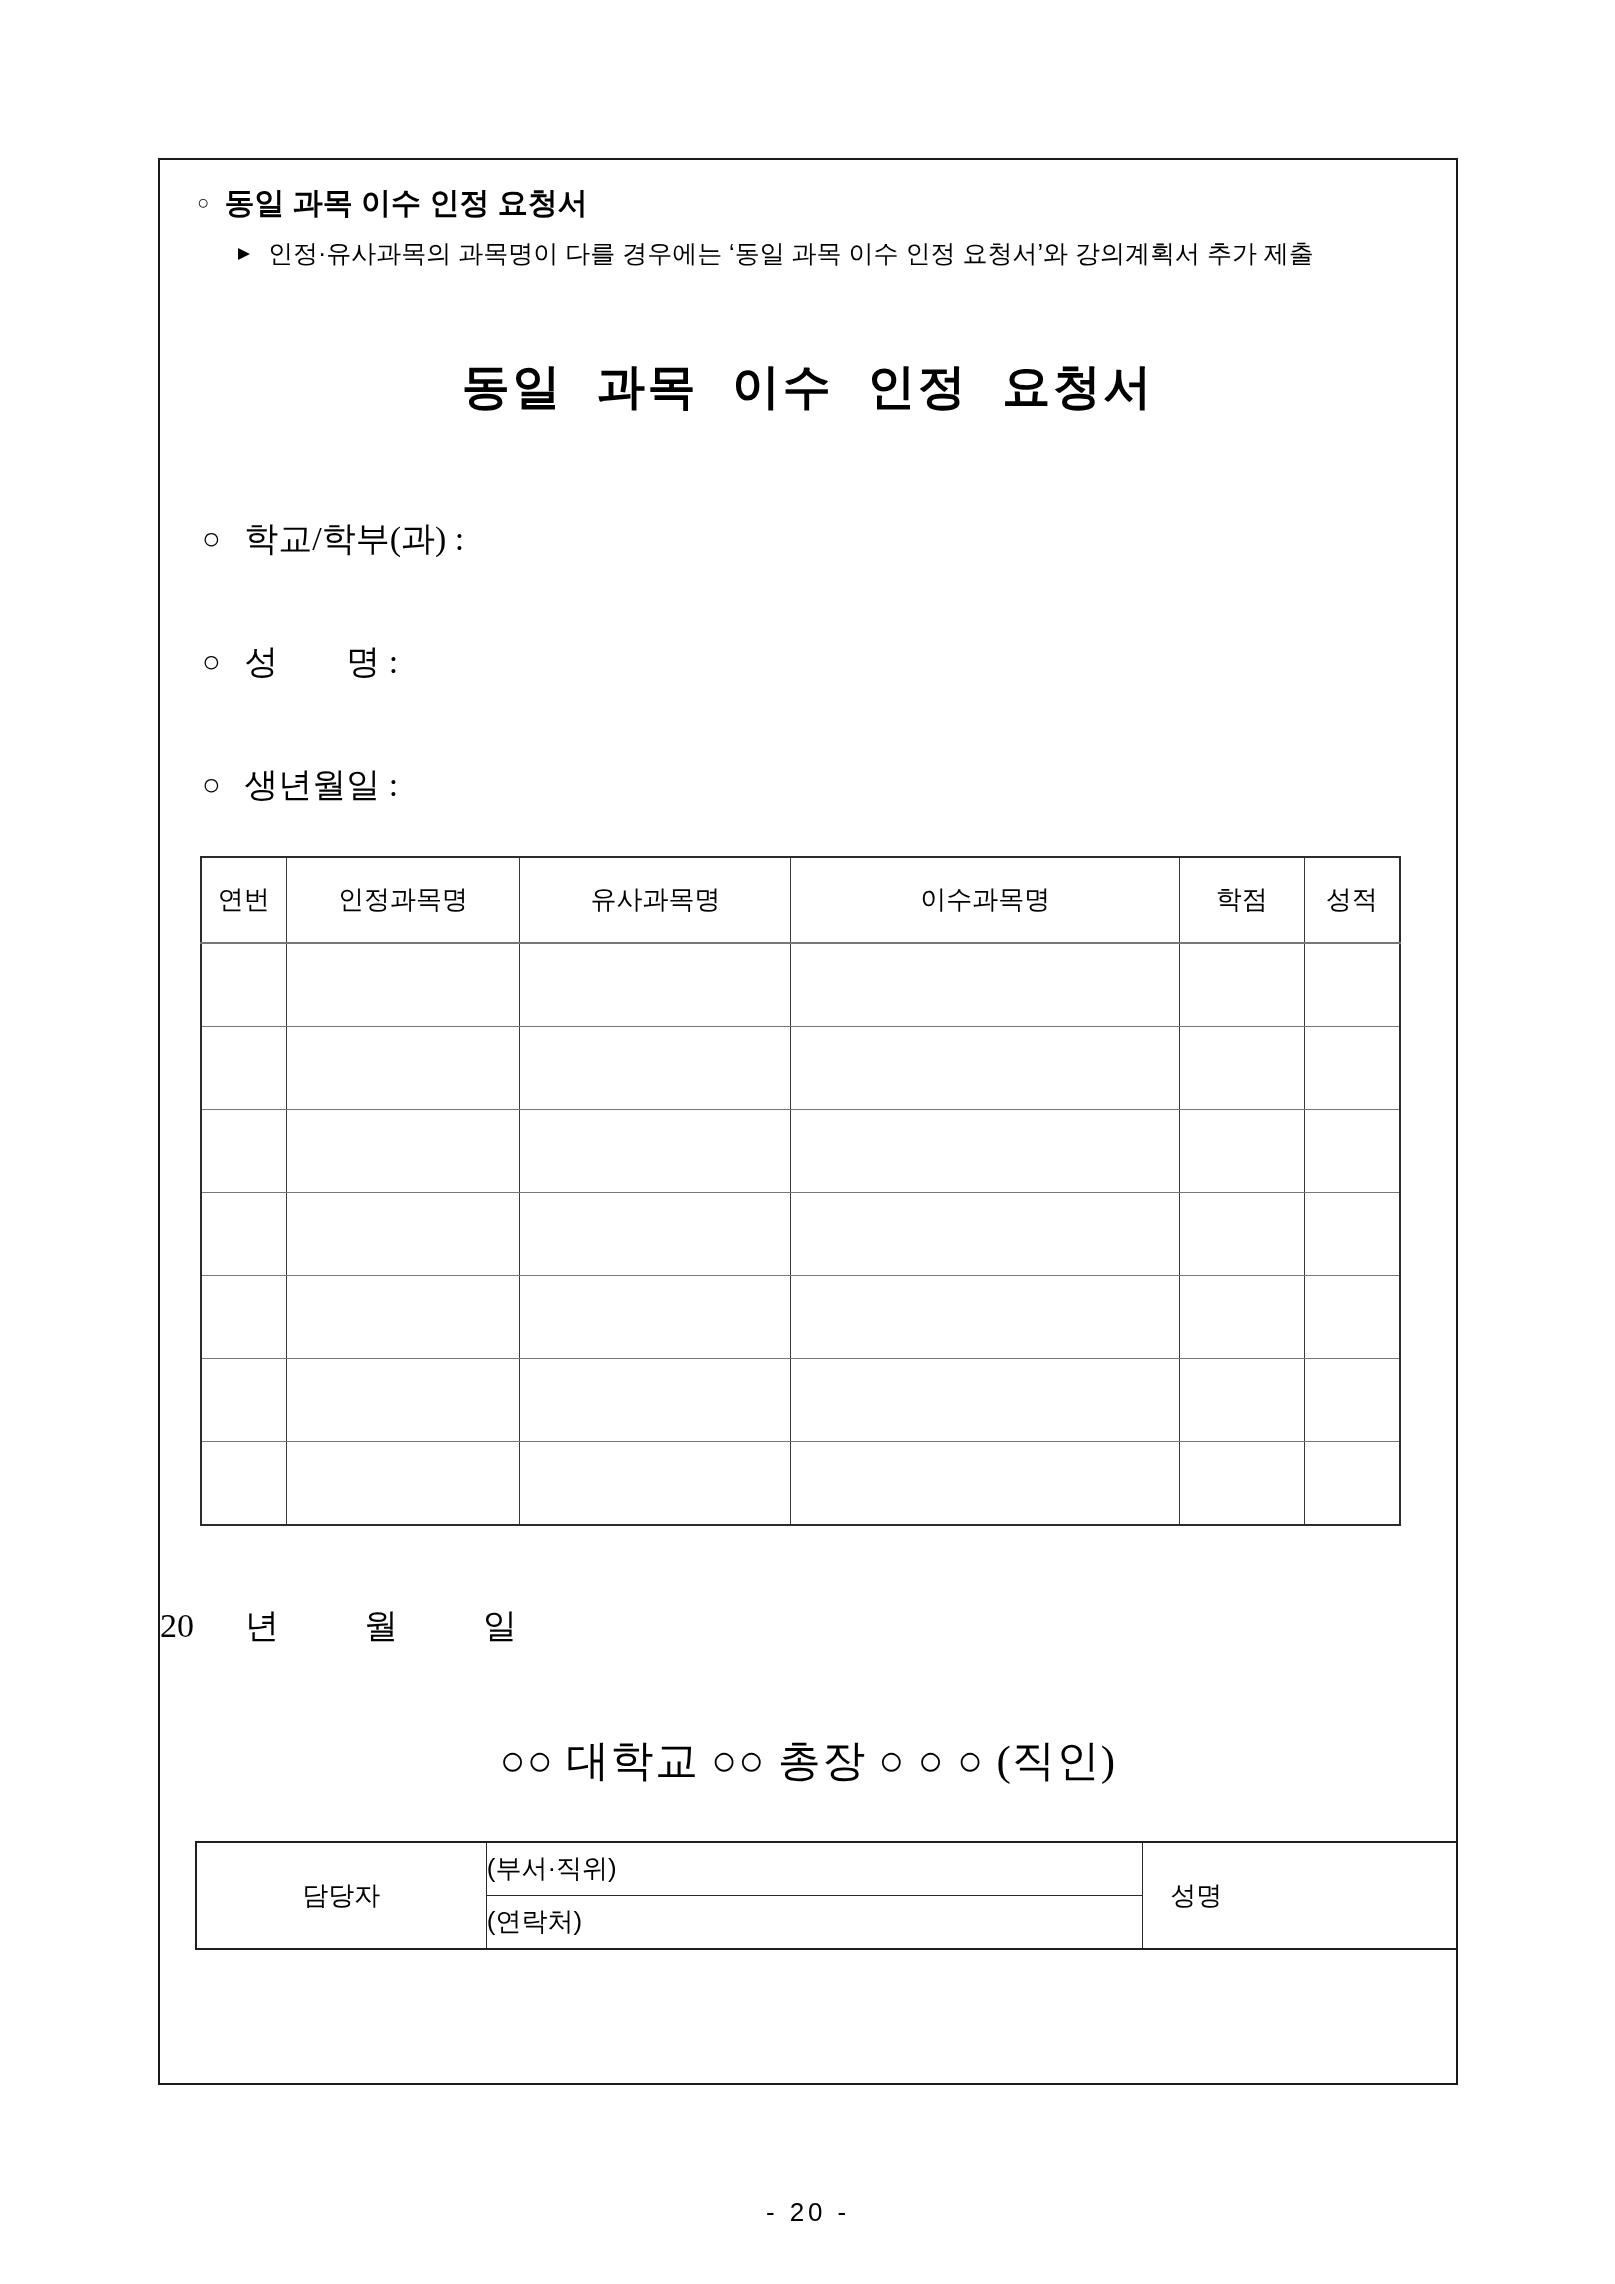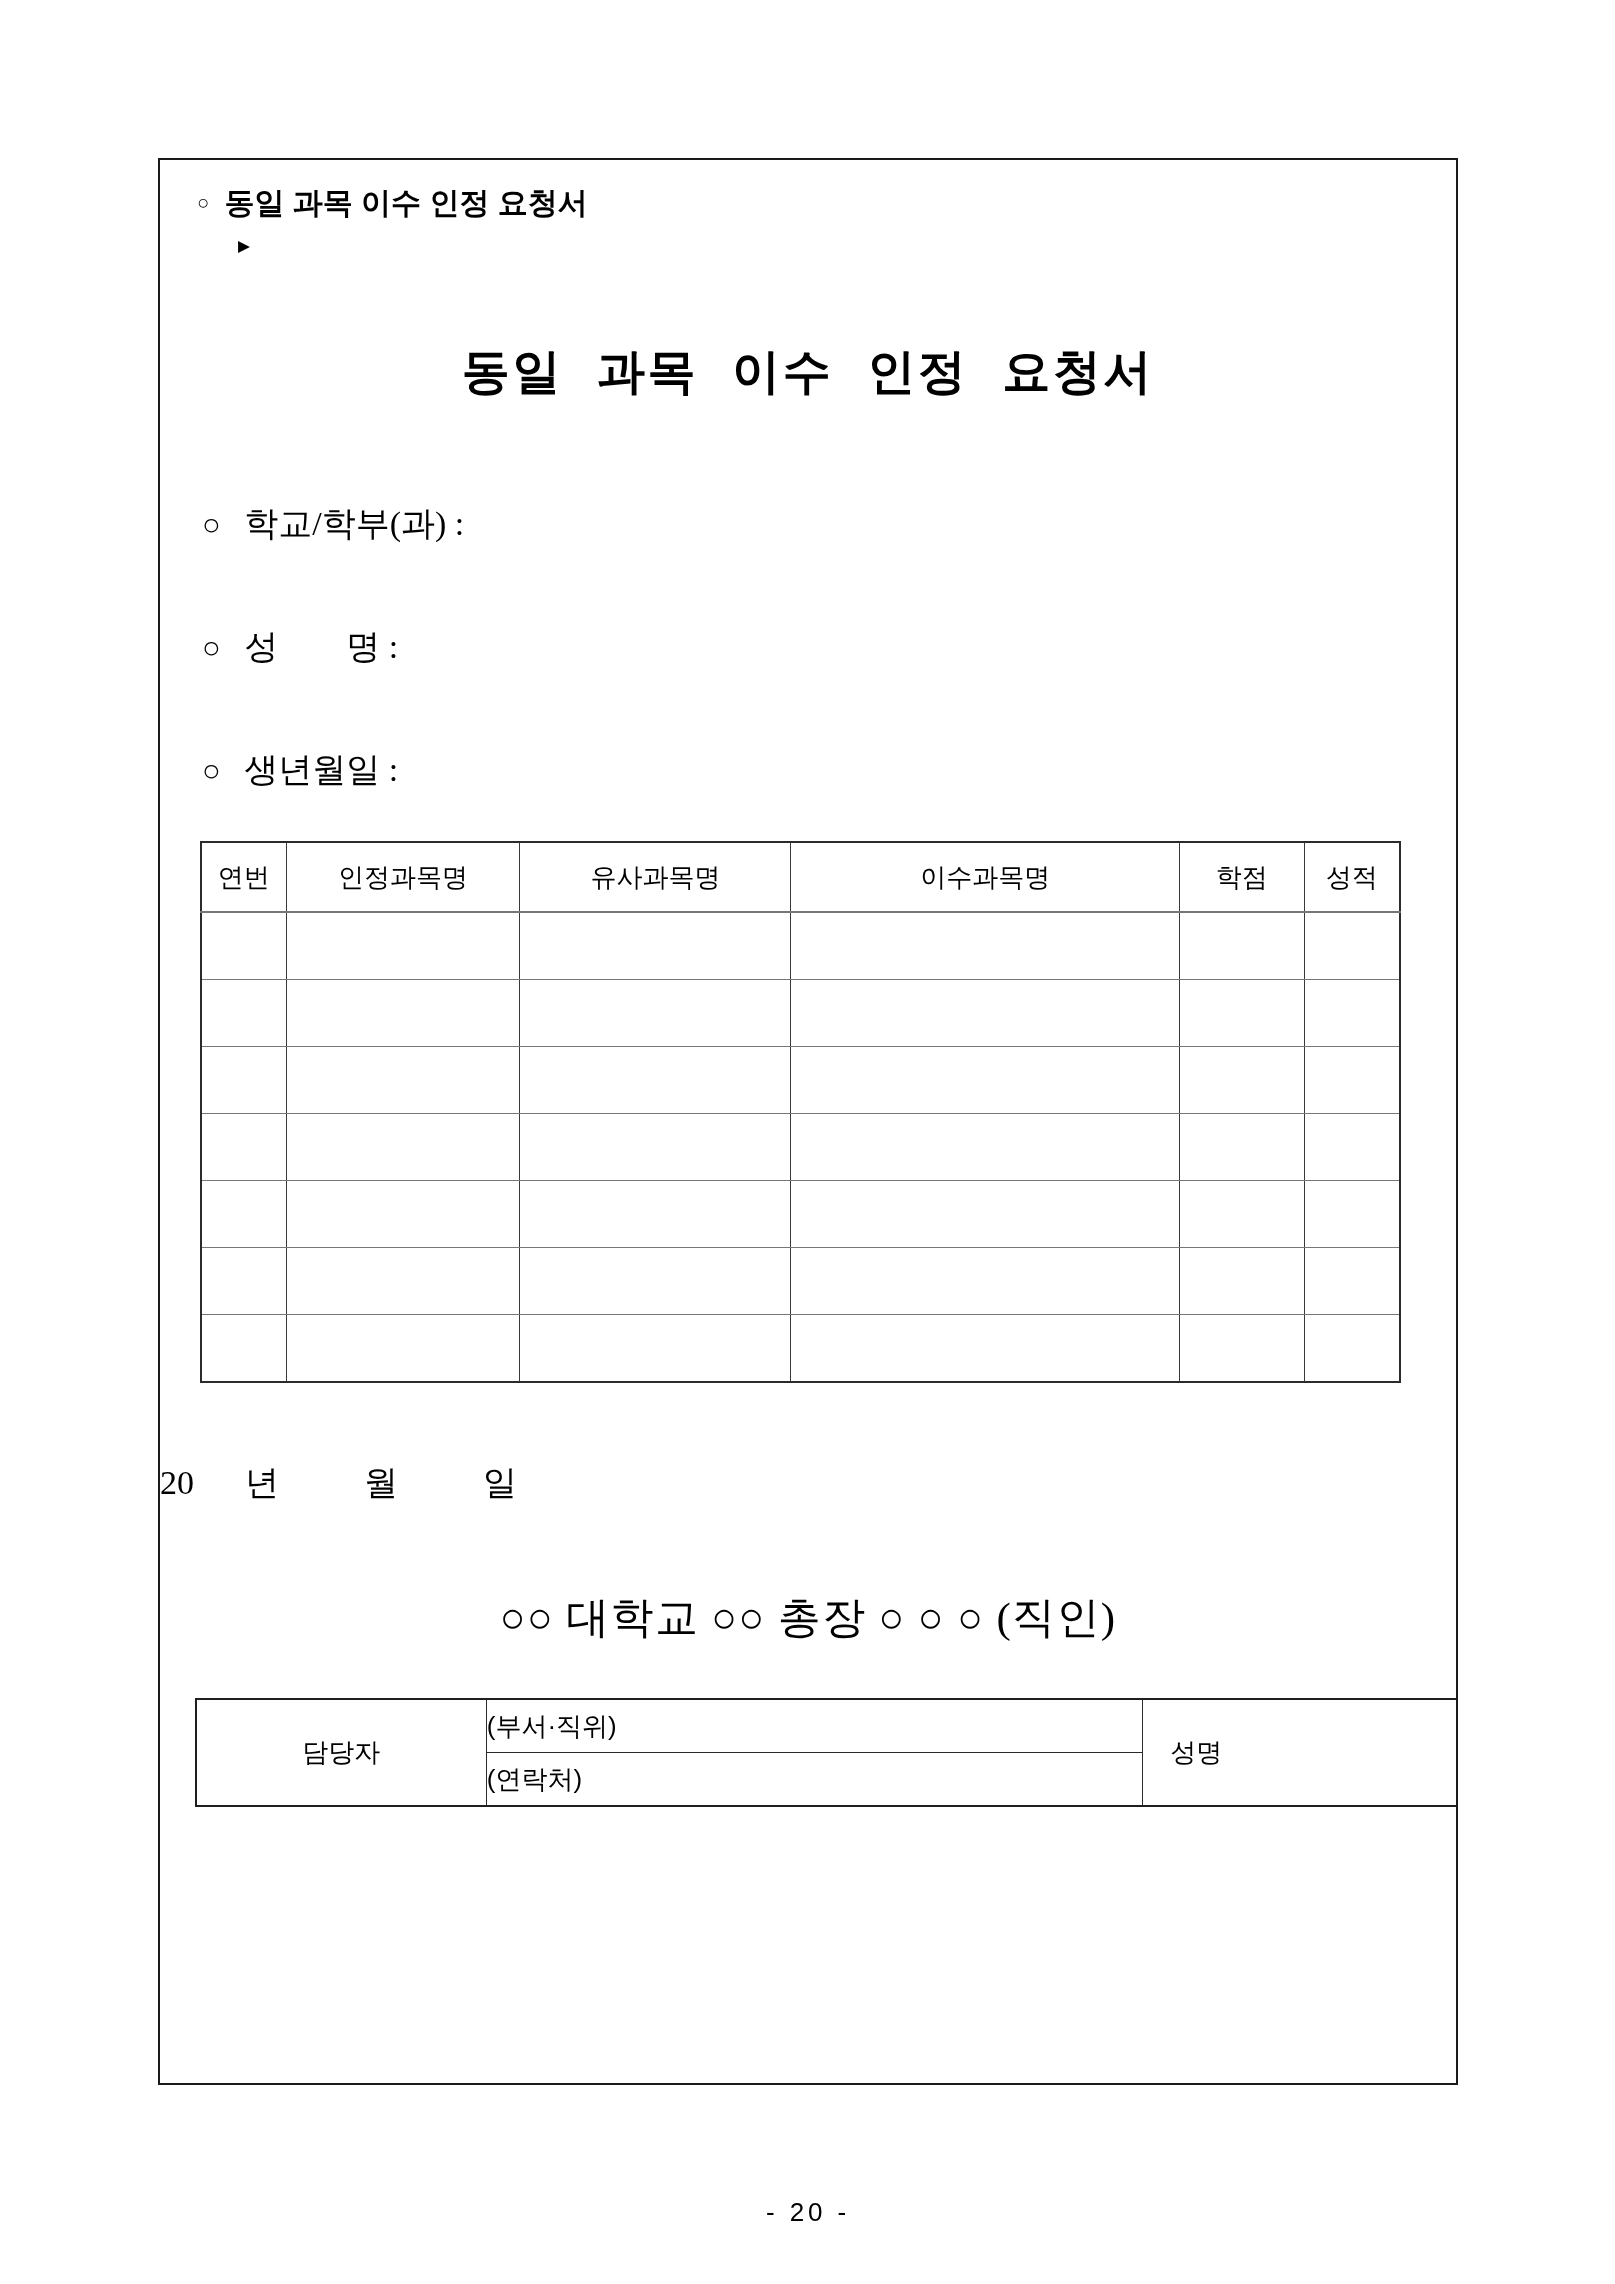--- a/index.html
+++ b/index.html
@@ -108,21 +108,21 @@
     table-layout: fixed;
     border: 2px solid #2b2b2b;
     border-top-width: 2.6px;
     border-bottom-width: 2.6px;
   }
   .course-table th, .course-table td {
     border-left: 1.3px solid #3a3a3a;
     border-right: 1.3px solid #3a3a3a;
     border-top: 1.3px solid #777777;
     border-bottom: 1.3px solid #777777;
-    padding: 4px;
+    padding: 12px;
   }
   .course-table thead th {
     height: 60px;
     border-bottom: 2px solid #777777;
     font-family: "Liberation Sans", sans-serif;
     font-size: 26px;
     font-weight: normal;
     text-align: center;
     vertical-align: middle;
   }
@@ -198,20 +198,21 @@
 
   <div class="outline-box">
 
     <div class="notice-heading">
       <span class="bullet-circle-small">○</span>
       <span>동일 과목 이수 인정 요청서</span>
     </div>
 
     <div class="notice-sub">
       <span class="bullet-triangle">▶</span>
+      <span>인정·유사과목의 과목명이 다를 경우에는 ‘동일 과목 이수 인정 요청서’와 강의계획서 추가 제출</span>
     </div>
 
     <div class="form-title">동일 과목 이수 인정 요청서</div>
 
     <div class="fields">
       <div class="field">
         <span class="bullet-circle-large">○</span>
         <span class="field-label">학교/학부(과) :</span>
       </div>
       <div class="field">

